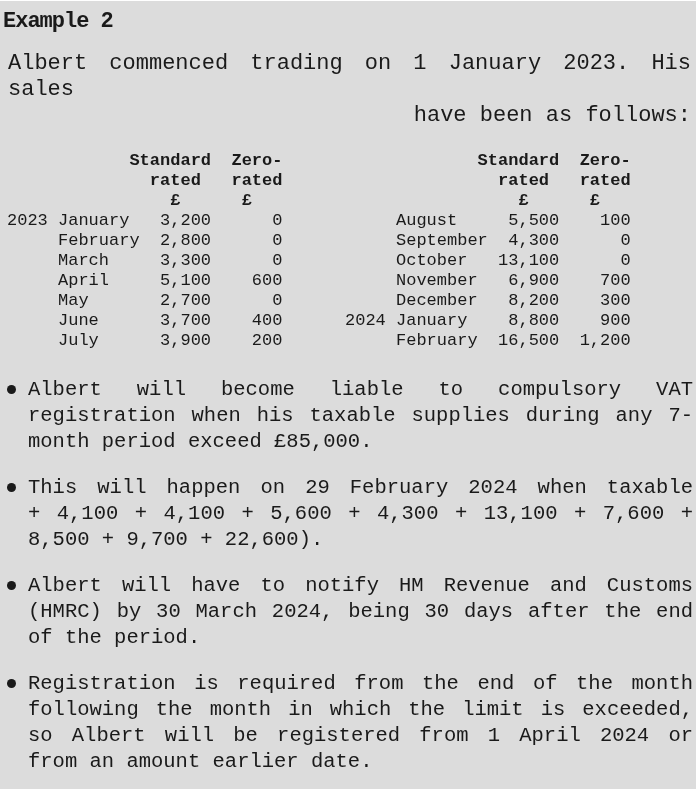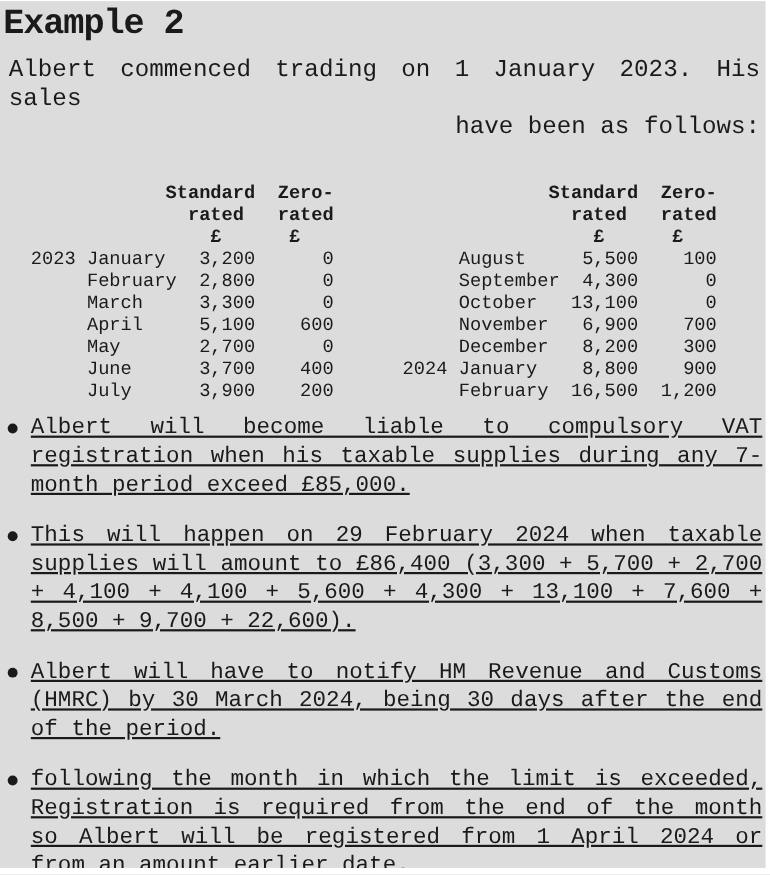--- a/index.html
+++ b/index.html
@@ -12,59 +12,59 @@
   .page{
     position:absolute;left:0;top:1px;
     width:696px;height:788px;
     background:#dcdcdc;
     color:#1a1a1a;
     overflow:hidden;
   }
   .title{
     font-family:"Liberation Mono", monospace;
     font-weight:bold;
-    font-size:32px;
+    font-size:22px;
     line-height:30px;
     margin:6px 0 0 3px;
     letter-spacing:-1px;
   }
   .intro{
     margin:14px 5px 0 8px;
     font-size:22px;
     line-height:26px;
   }
   .intro-line{display:block;text-align:justify;text-align-last:justify;}
   .intro-line.last{text-align:right;text-align-last:auto;}
 
   .sales{
     position:relative;
     margin-top:22px;
     height:200px;
     font-size:17px;
     line-height:20px;
   }
-  .mtable{position:absolute;top:16px;margin-left:21px;}
+  .mtable{position:absolute;top:0;}
   .mtable.left{left:7px;}
   .mtable.right{left:345px;}
   .trow{white-space:pre;}
   .trow.thead{font-weight:bold;}
 
   .bullets{
     margin:26px 3px 0 7px;
     font-size:20.5px;
     line-height:26px;
   }
   .bullet{display:flex;margin-bottom:20px;}
   .dotcol{flex:0 0 21px;width:21px;}
   .dotmark{
     display:block;width:9px;height:9px;border-radius:50%;
     background:#1a1a1a;margin-top:8px;
   }
   .blines{flex:1;min-width:0;}
-  .bline{text-align:justify;text-align-last:justify;text-decoration:underline;}
+  .bline{text-align:justify;text-align-last:justify;}
   .bline.last{text-align-last:auto;}
 </style>
 </head>
 <body>
 
 <div class="page">
 
   <h1 class="title">Example 2</h1>
 
   <p class="intro">
@@ -109,41 +109,40 @@
           <div class="bline">registration when his taxable supplies during any 7-</div>
           <div class="bline last">month period exceed £85,000.</div>
         </div>
       </div>
       <div class="bullet">
         <span class="dotcol">
           <span class="dotmark"></span>
         </span>
         <div class="blines">
           <div class="bline">This will happen on 29 February 2024 when taxable</div>
-          <div class="bline">supplies will amount to £86,400 (3,300 + 5,700 + 2,700</div>
           <div class="bline">+ 4,100 + 4,100 + 5,600 + 4,300 + 13,100 + 7,600 +</div>
           <div class="bline last">8,500 + 9,700 + 22,600).</div>
         </div>
       </div>
       <div class="bullet">
         <span class="dotcol">
           <span class="dotmark"></span>
         </span>
         <div class="blines">
           <div class="bline">Albert will have to notify HM Revenue and Customs</div>
           <div class="bline">(HMRC) by 30 March 2024, being 30 days after the end</div>
           <div class="bline last">of the period.</div>
         </div>
       </div>
       <div class="bullet">
         <span class="dotcol">
           <span class="dotmark"></span>
         </span>
         <div class="blines">
+          <div class="bline">Registration is required from the end of the month</div>
           <div class="bline">following the month in which the limit is exceeded,</div>
-          <div class="bline">Registration is required from the end of the month</div>
           <div class="bline">so Albert will be registered from 1 April 2024 or</div>
           <div class="bline last">from an amount earlier date.</div>
         </div>
       </div>
     </div>
 
 </div>
 
 </body></html>

